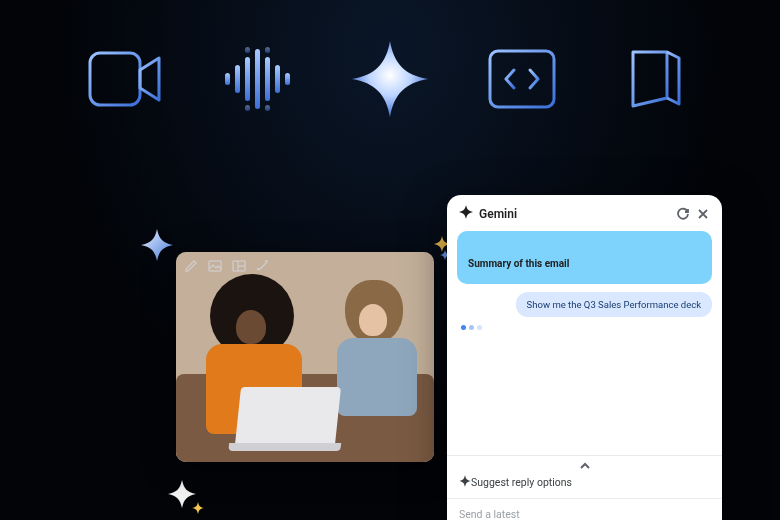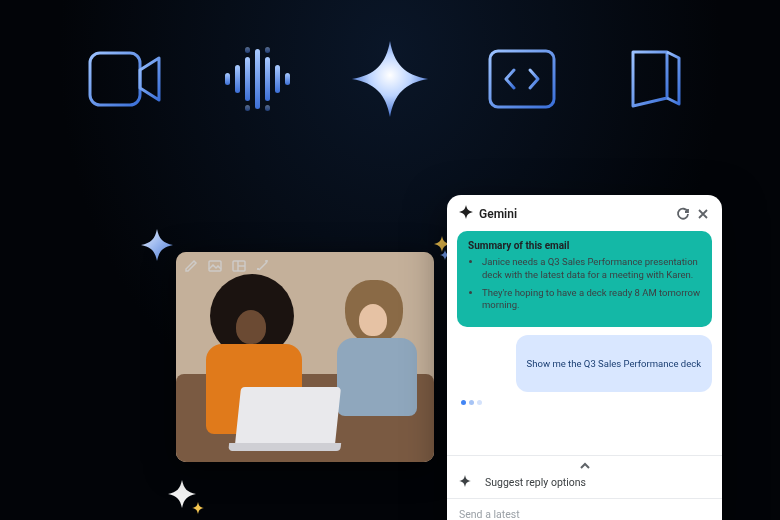--- a/index.html
+++ b/index.html
@@ -132,42 +132,42 @@
   .panel-header .spark svg{ width:14px; height:14px; }
 
   .panel-body{
     flex:1;
     padding:0 10px 6px 10px;
     overflow:hidden;
     font-size:10px;
     color:#3c4043;
   }
   .summary-card{
-    background:#14b8a6;
+    background:#7dd3fc;
     border-radius:10px;
-    padding:9px 11px 10px 11px;
+    padding:27px 11px 10px 11px;
   }
   .summary-card .stitle{
     font-size:10px; font-weight:700; color:#202124; margin-bottom:5px;
   }
   .summary-card ul{
     list-style:disc;
     padding-left:14px;
   }
   .summary-card li{
     font-size:9.5px; line-height:1.35; color:#3c4043; margin-bottom:5px;
   }
   .reply-chip{
     margin-top:8px;
     margin-left:auto;
     width:fit-content;
     background:#d9e7ff;
     color:#1a3e72;
     font-size:9.5px;
-    padding:23px 11px;
+    padding:7px 11px;
     border-radius:12px;
   }
   .typing{
     margin-top:8px;
     display:flex; gap:3px; padding-left:4px;
   }
   .typing span{
     width:5px; height:5px; border-radius:50%;
     background:#4285f4;
   }
@@ -176,21 +176,21 @@
 
   .panel-divider{ height:1px; background:#e8eaed; margin:4px 0 0 0;}
   .suggest-row{
     display:flex; align-items:center; flex-direction:column;
     padding:3px 12px 8px 12px;
   }
   .suggest-row .chev{ width:16px; height:14px; display:flex; align-items:center; justify-content:center; margin-bottom:2px;}
   .suggest-row .chev svg{ width:12px; height:12px; stroke:#5f6368; fill:none; stroke-width:2; }
   .suggest-row .srow{
     align-self:flex-start;
-    display:flex; align-items:center; gap:14px;
+    display:flex; align-items:center; gap:0;
     font-size:10.5px; color:#3c4043;
   }
   .suggest-row .srow svg{ width:12px; height:12px; }
 
   .input-row{
     border-top:1px solid #e8eaed;
     padding:9px 12px 14px 12px;
   }
   .input-row .fakeinput{
     font-size:10.5px;
@@ -360,24 +360,20 @@
       <span class="hicon">
         <svg viewBox="0 0 14 14">
             <path d="M3 3 L11 11 M11 3 L3 11"></path>
           </svg>
       </span>
     </div>
 
     <div class="panel-body">
       <div class="summary-card">
         <div class="stitle">Summary of this email</div>
-        <ul>
-          <li>Janice needs a Q3 Sales Performance presentation deck with the latest data for a meeting with Karen.</li>
-          <li>They're hoping to have a deck ready 8 AM tomorrow morning.</li>
-        </ul>
       </div>
       <div class="reply-chip">Show me the Q3 Sales Performance deck</div>
       <div class="typing">
           <span></span>
           <span></span>
           <span></span>
         </div>
     </div>
 
     <div class="panel-divider"></div>

